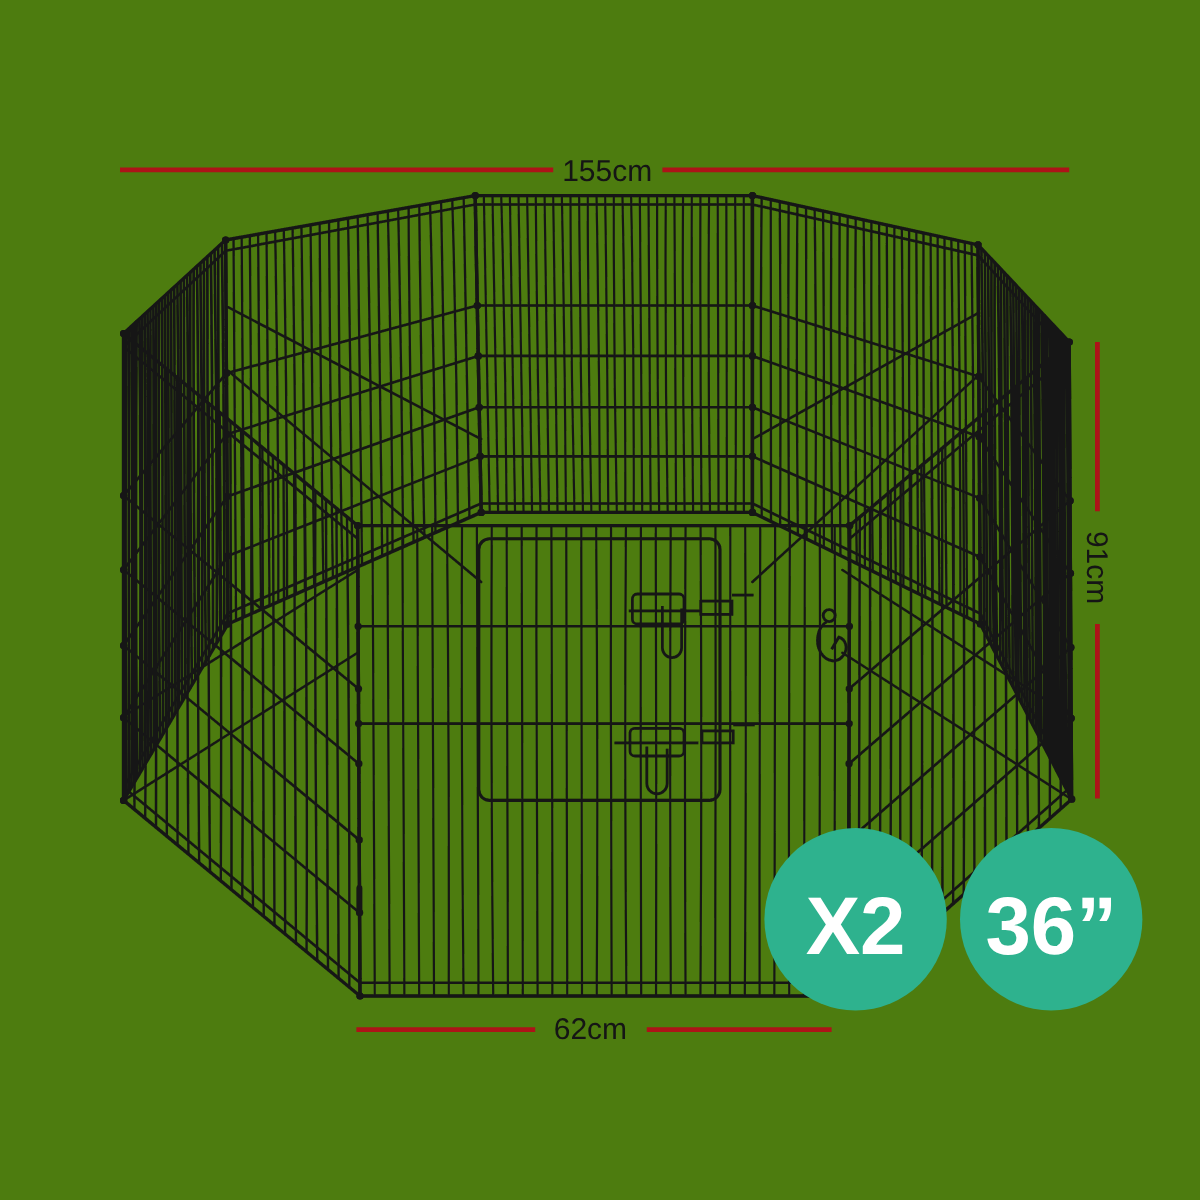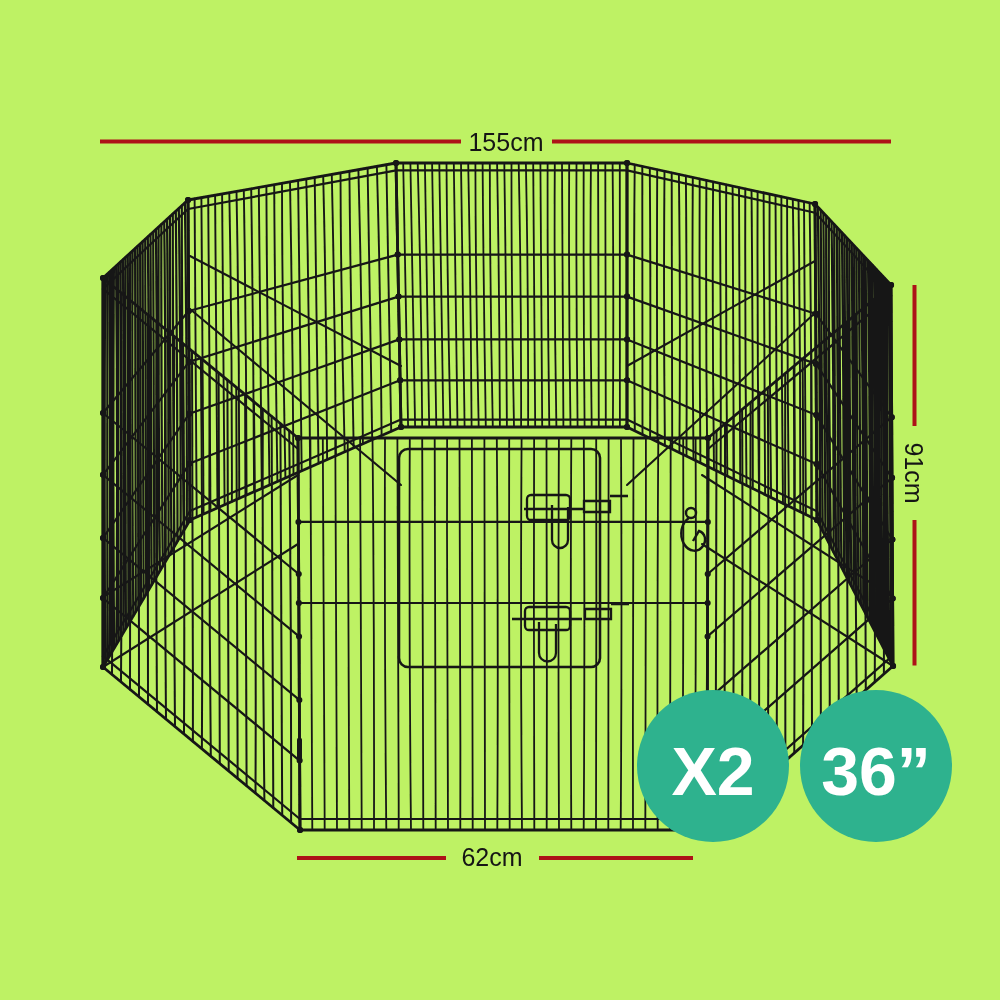--- a/index.html
+++ b/index.html
@@ -1,16 +1,16 @@
 <!DOCTYPE html>
 <html><head>
 <meta charset="utf-8">
 <style>
 html,body{margin:0;padding:0;background:#fff;}
-#page{position:relative;width:1000px;height:1000px;background:#bef264;overflow:hidden;
+#page{position:relative;width:1000px;height:1000px;background:#4d7c0f;overflow:hidden;
 font-family:"Liberation Sans", sans-serif;}
 </style>
 </head>
 <body>
 <div id="page">
 <svg width="1000" height="1000" viewBox="0 0 1000 1000">
 <defs>
         <filter id="soft" x="-2%" y="-2%" width="104%" height="104%">
           <feGaussianBlur stdDeviation="0.35"></feGaussianBlur>
         </filter>

